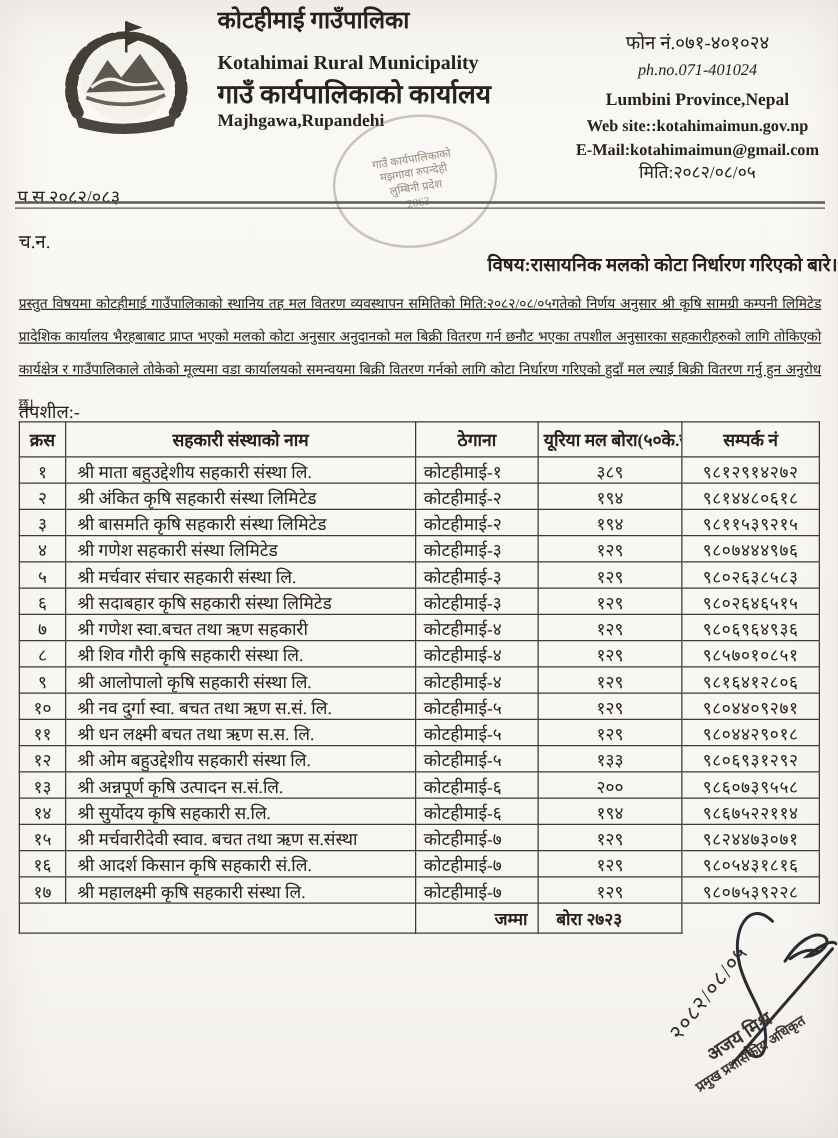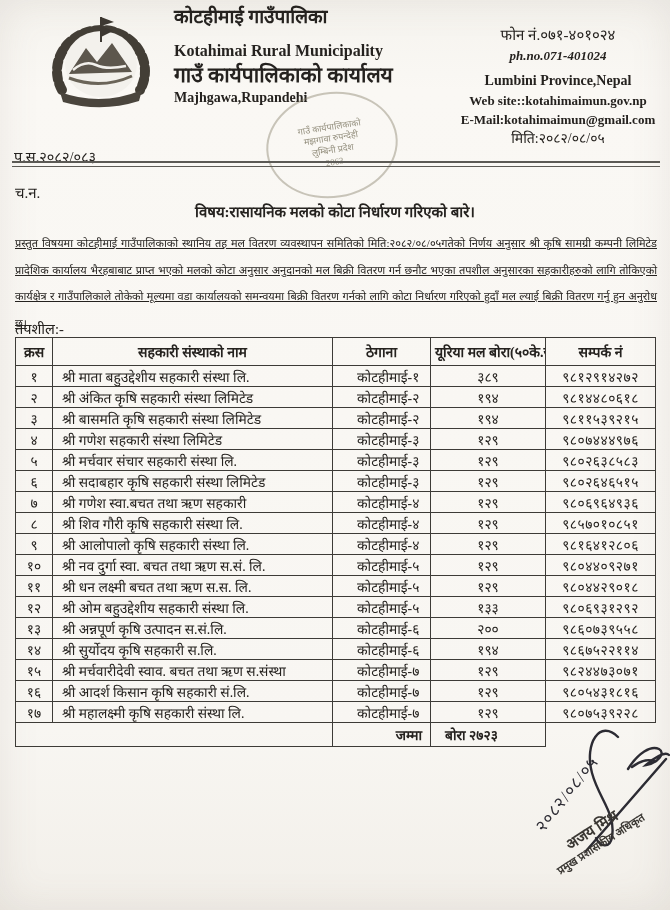--- a/index.html
+++ b/index.html
@@ -14,52 +14,52 @@
   .logo{position:absolute;left:40px;top:10px;width:122px;height:108px;}
   .head-center{position:absolute;left:174px;top:6px;width:315px;line-height:1.18;}
   .hc-np1{font-size:19px;font-weight:bold;}
   .hc-en1{font-size:16px;font-weight:bold;margin-top:14px;}
   .hc-np2{font-size:21px;font-weight:bold;margin-top:2px;}
   .hc-en2{font-size:18px;font-weight:600;margin-top:3px;}
   .hc-adr-np{font-size:14px;margin-top:4px;}
   .hc-adr-en{font-size:14px;font-weight:600;margin-top:2px;}
   .head-right{position:absolute;left:452px;top:26px;width:212px;text-align:center;line-height:1.25;}
   .hr-phone-np{font-size:15px;}
-  .hr-phone-en{font-size:13px;font-weight:bold;font-style:italic;margin-top:3px;}
+  .hr-phone-en{font-size:13px;font-weight:normal;font-style:italic;margin-top:3px;}
   .hr-prov-np{font-size:14px;margin-top:6px;}
   .hr-prov-en{font-size:14px;font-weight:600;margin-top:8px;}
   .hr-web,.hr-mail{font-size:13px;font-weight:600;margin-top:3px;white-space:nowrap;}
   .hr-date{font-size:14px;margin-top:2px;}
   .ref-no{position:absolute;left:14px;top:146px;font-size:14.5px;}
   .rule{position:absolute;left:12px;right:10px;top:161px;height:3px;
         border-top:2px solid #5c5a55;border-bottom:1px solid #5c5a55;}
   
   .header-stamp{
     position:absolute;left:266px;top:92px;width:128px;height:102px;
     border:2px solid rgba(125,118,95,.40);border-radius:50%;
     transform:rotate(-9deg);display:flex;flex-direction:column;
     align-items:center;justify-content:center;color:rgba(110,104,82,.72);
     font-size:9px;line-height:1.3;text-align:center;pointer-events:none;
   }
   
   .chalani{position:absolute;left:15px;top:182px;font-size:15px;}
-  .subject{position:absolute;left:0;top:201px;width:100%;text-align:center;font-size:15px;font-weight:600;}
+  .subject{position:absolute;left:0;top:201px;width:100%;text-align:right;font-size:15px;font-weight:600;}
   .body-text{position:absolute;left:15px;top:230px;width:642px;
              font-size:11px;line-height:26.5px;text-align:justify;text-decoration:underline;}
   .tapasil{position:absolute;left:15px;top:318px;font-size:14.5px;}
   
   table.quota{position:absolute;left:15px;top:337px;width:640px;border-collapse:collapse;
               font-size:13.8px;table-layout:fixed;}
   .quota th,.quota td{border:1px solid #3d3b37;padding:0 4px;height:20px;overflow:hidden;white-space:nowrap;}
   .quota th{height:27px;font-weight:600;font-size:14px;}
   .quota col.c0{width:37px;} .quota col.c1{width:280px;} .quota col.c2{width:98px;}
   .quota col.c3{width:115px;} .quota col.c4{width:110px;}
   .quota td.c0{text-align:center;}
   .quota td.c1{text-align:left;padding-left:9px;}
-  .quota td.c2{text-align:left;padding-left:24px;}
+  .quota td.c2{text-align:left;padding-left:6px;}
   .quota td.c3{text-align:center;}
   .quota td.c4{text-align:center;letter-spacing:.5px;}
   .quota tr.total td{height:23px;}
   .quota td.total-label{text-align:right;padding-right:8px;font-weight:600;}
   .quota td.total-value{text-align:left;padding-left:14px;font-weight:600;}
   .quota td.noborder{border-top:none;border-bottom:none;border-right:none;}
   .quota td.blank2{border-right:1px solid #3d3b37;}
   
   .sig-svg{position:absolute;left:520px;top:715px;width:150px;height:150px;}
   .sig-date{position:absolute;left:521px;top:782px;font-size:17px;color:#2c2b33;

